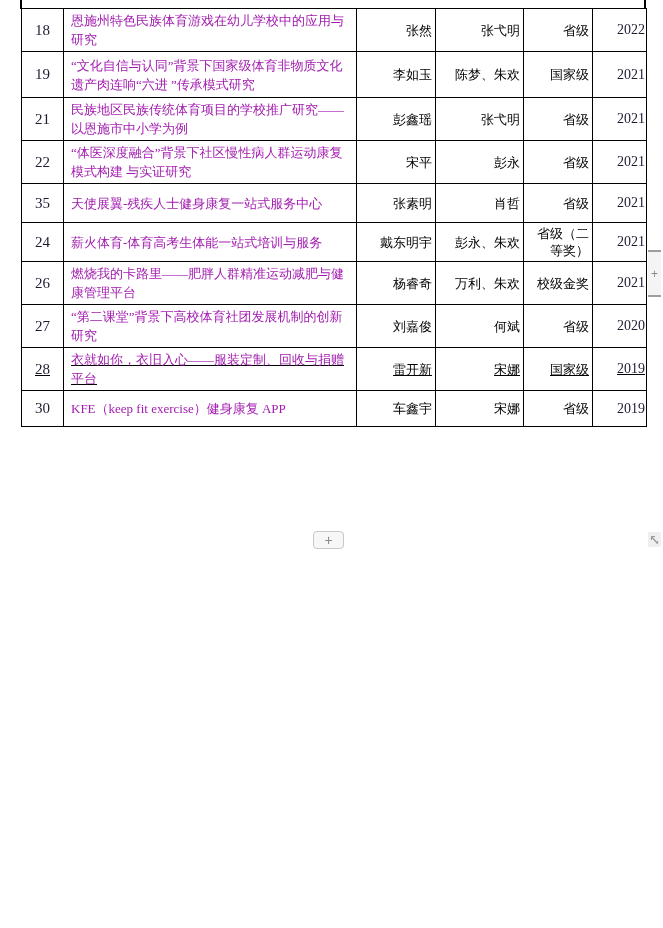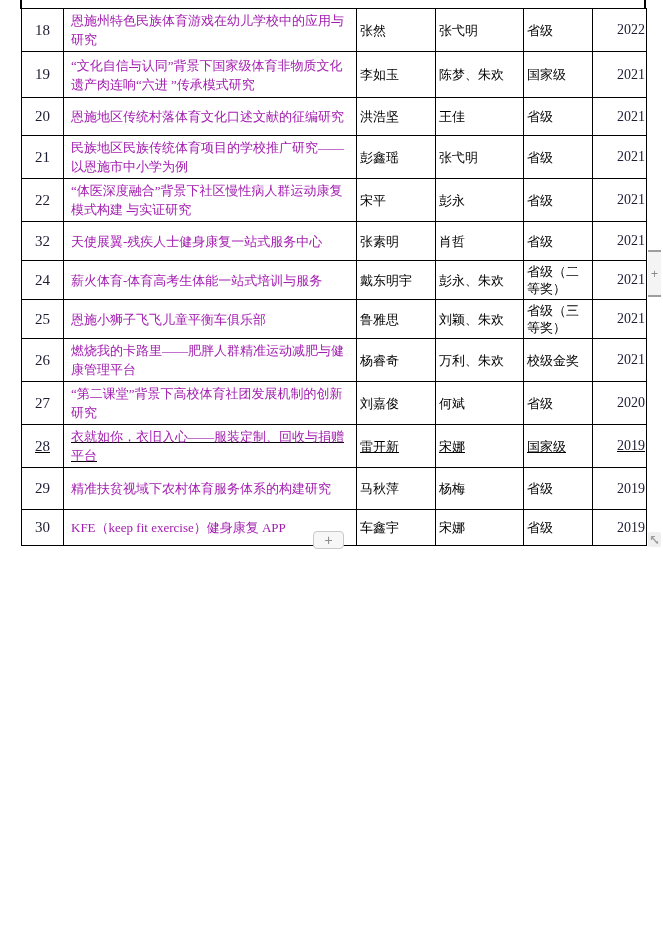--- a/index.html
+++ b/index.html
@@ -23,21 +23,21 @@
   }
   td.num{
     text-align:center;font-size:15px;color:#1c1c33;
     font-family:"Liberation Serif","DejaVu Serif",serif;
   }
   td.title{
     text-align:left;font-size:13px;color:#a21caf;line-height:19px;
     padding:2px 5px 2px 7px;
   }
   td.person{
-    text-align:left;font-size:13px;color:#000;line-height:17px;padding:2px 3px;
+    text-align:right;font-size:13px;color:#000;line-height:17px;padding:2px 3px;
   }
   td.year{
     text-align:right;font-size:14px;color:#1c1c33;
     font-family:"Liberation Serif","DejaVu Serif",serif;
   }
 
   
   .add-row-btn{
     position:absolute;left:313px;top:531px;width:31px;height:18px;
     background:#f7f7f7;border:1px solid #c9c9c9;border-radius:4px;
@@ -90,66 +90,50 @@
           <td class="year">2022</td>
         </tr>
         <tr style="height: 46px;">
           <td class="num">19</td>
           <td class="title">“文化自信与认同”背景下国家级体育非物质文化遗产肉连响“六进 ”传承模式研究</td>
           <td class="person">李如玉</td>
           <td class="person">陈梦、朱欢</td>
           <td class="person">国家级</td>
           <td class="year">2021</td>
         </tr>
-        <tr style="height: 38px;">
-          <td class="num">20</td>
-          <td class="title">恩施地区传统村落体育文化口述文献的征编研究</td>
-          <td class="person">洪浩坚</td>
-          <td class="person">王佳</td>
-          <td class="person">省级</td>
-          <td class="year">2021</td>
-        </tr>
         <tr style="height: 42px;">
           <td class="num">21</td>
           <td class="title">民族地区民族传统体育项目的学校推广研究——以恩施市中小学为例</td>
           <td class="person">彭鑫瑶</td>
           <td class="person">张弋明</td>
           <td class="person">省级</td>
           <td class="year">2021</td>
         </tr>
         <tr style="height: 41px;">
           <td class="num">22</td>
           <td class="title">“体医深度融合”背景下社区慢性病人群运动康复模式构建 与实证研究</td>
           <td class="person">宋平</td>
           <td class="person">彭永</td>
           <td class="person">省级</td>
           <td class="year">2021</td>
         </tr>
         <tr style="height: 39px;">
-          <td class="num">32</td>
+          <td class="num">35</td>
           <td class="title">天使展翼-残疾人士健身康复一站式服务中心</td>
           <td class="person">张素明</td>
           <td class="person">肖哲</td>
           <td class="person">省级</td>
           <td class="year">2021</td>
         </tr>
         <tr style="height: 38px;">
           <td class="num">24</td>
           <td class="title">薪火体育-体育高考生体能一站式培训与服务</td>
           <td class="person">戴东明宇</td>
           <td class="person">彭永、朱欢</td>
           <td class="person">省级（二等奖）</td>
-          <td class="year">2021</td>
-        </tr>
-        <tr style="height: 38px;">
-          <td class="num">25</td>
-          <td class="title">恩施小狮子飞飞儿童平衡车俱乐部</td>
-          <td class="person">鲁雅思</td>
-          <td class="person">刘颖、朱欢</td>
-          <td class="person">省级（三等奖）</td>
           <td class="year">2021</td>
         </tr>
         <tr style="height: 40px; margin-top: 11px;">
           <td class="num">26</td>
           <td class="title">燃烧我的卡路里——肥胖人群精准运动减肥与健康管理平台</td>
           <td class="person">杨睿奇</td>
           <td class="person">万利、朱欢</td>
           <td class="person">校级金奖</td>
           <td class="year">2021</td>
         </tr>
@@ -160,28 +144,20 @@
           <td class="person">何斌</td>
           <td class="person">省级</td>
           <td class="year">2020</td>
         </tr>
         <tr style="height: 42px; text-decoration: underline;">
           <td class="num">28</td>
           <td class="title">衣就如你，衣旧入心——服装定制、回收与捐赠平台</td>
           <td class="person">雷开新</td>
           <td class="person">宋娜</td>
           <td class="person">国家级</td>
-          <td class="year">2019</td>
-        </tr>
-        <tr style="height: 42px;">
-          <td class="num">29</td>
-          <td class="title">精准扶贫视域下农村体育服务体系的构建研究</td>
-          <td class="person">马秋萍</td>
-          <td class="person">杨梅</td>
-          <td class="person">省级</td>
           <td class="year">2019</td>
         </tr>
         <tr style="height: 36px;">
           <td class="num">30</td>
           <td class="title">KFE（keep fit exercise）健身康复 APP</td>
           <td class="person">车鑫宇</td>
           <td class="person">宋娜</td>
           <td class="person">省级</td>
           <td class="year">2019</td>
         </tr>

